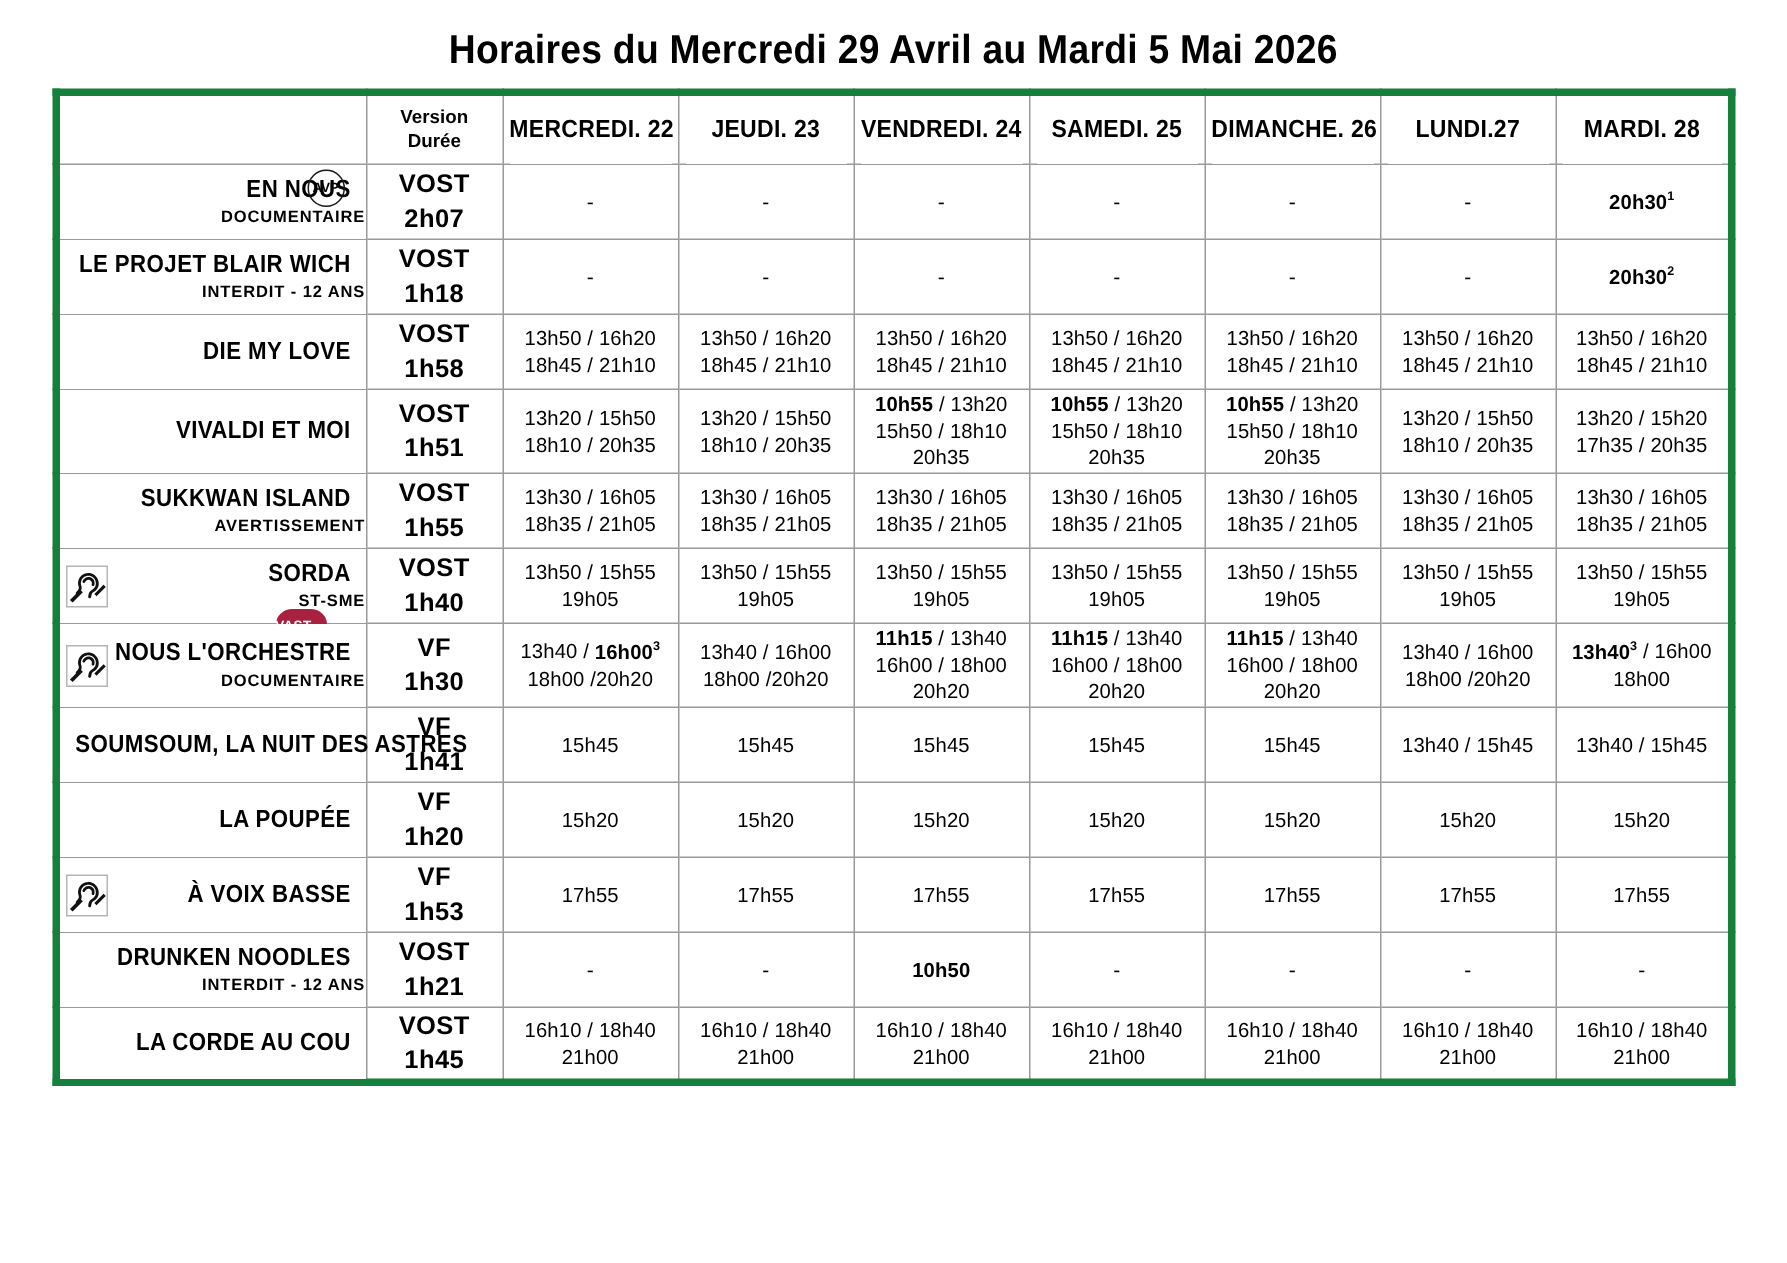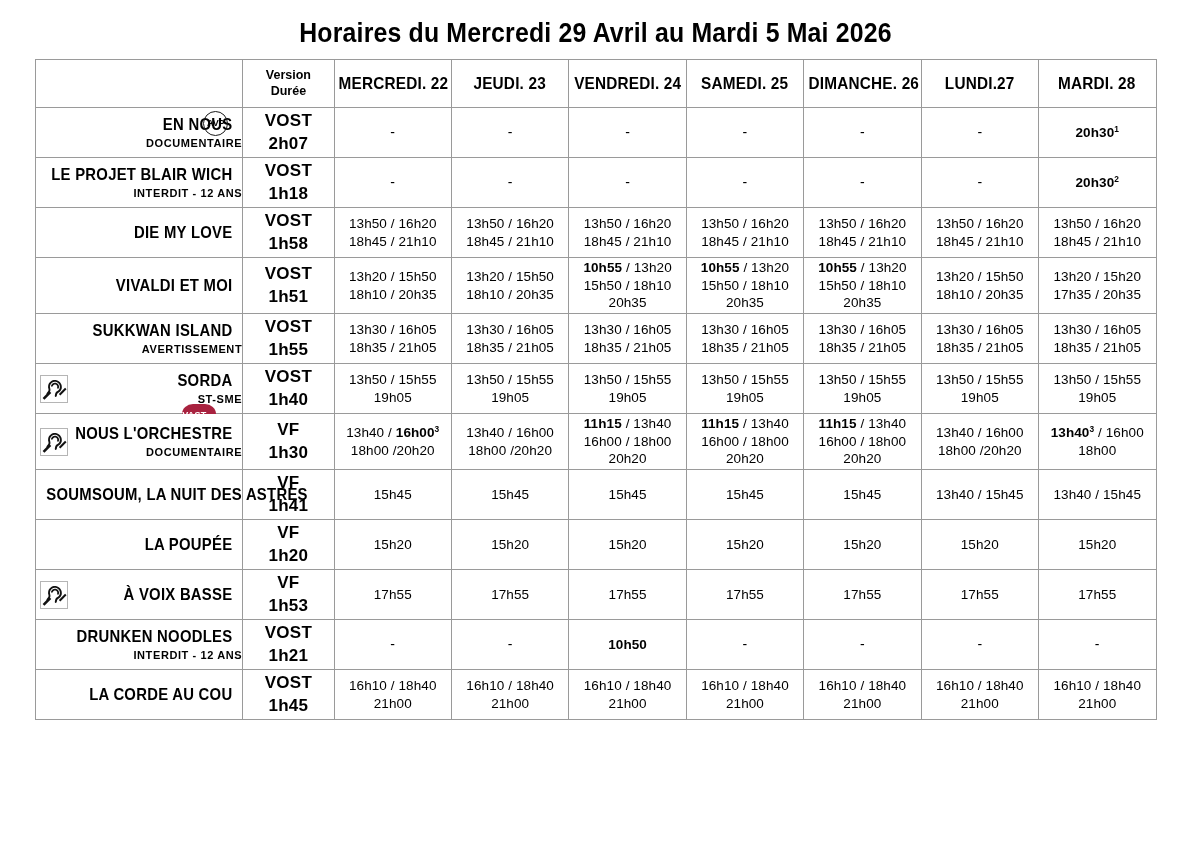--- a/index.html
+++ b/index.html
@@ -31,21 +31,21 @@
     padding-top: 18px;
     padding-bottom: 10px;
     transform: scaleX(0.92);
     white-space: nowrap;
   }
   table.schedule {
     border-collapse: collapse;
     table-layout: fixed;
     margin: 0 auto;
     width: 1122px;
-    border: 1px solid #15803d;
+    border: 5px solid #15803d;
   }
   table.schedule td, table.schedule th {
     border: 1px solid #9a9a9a;
     padding: 0;
     vertical-align: middle;
     text-align: center;
     background: #ffffff;
   }
   
   col.c-film   { width: 207px; }

